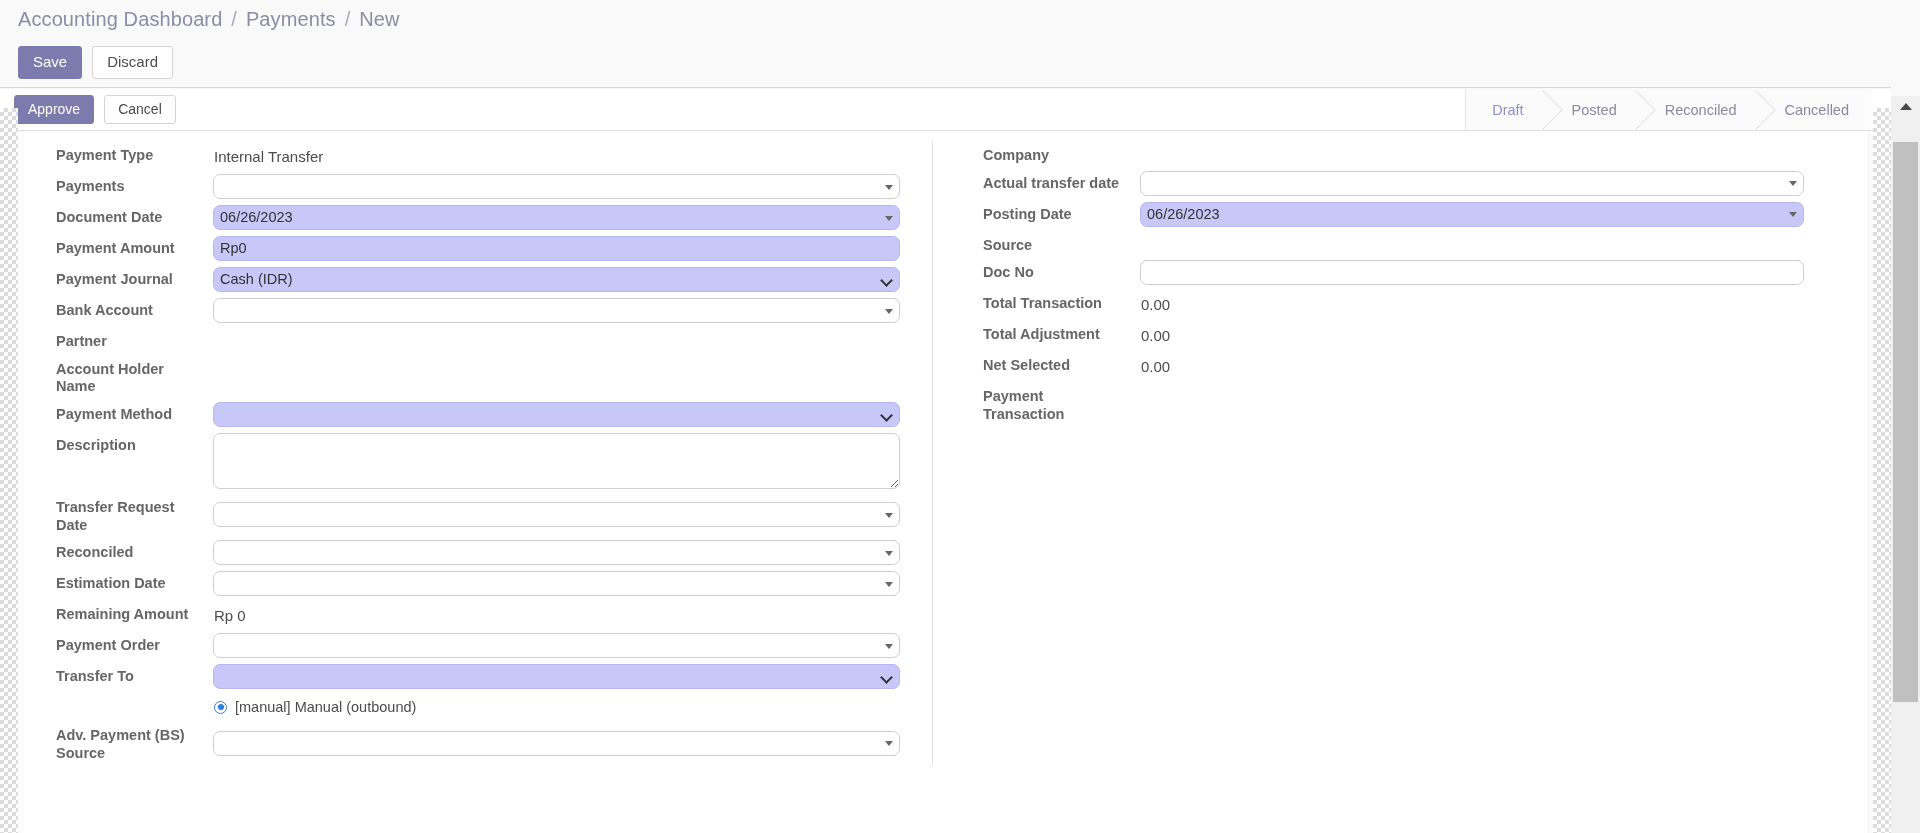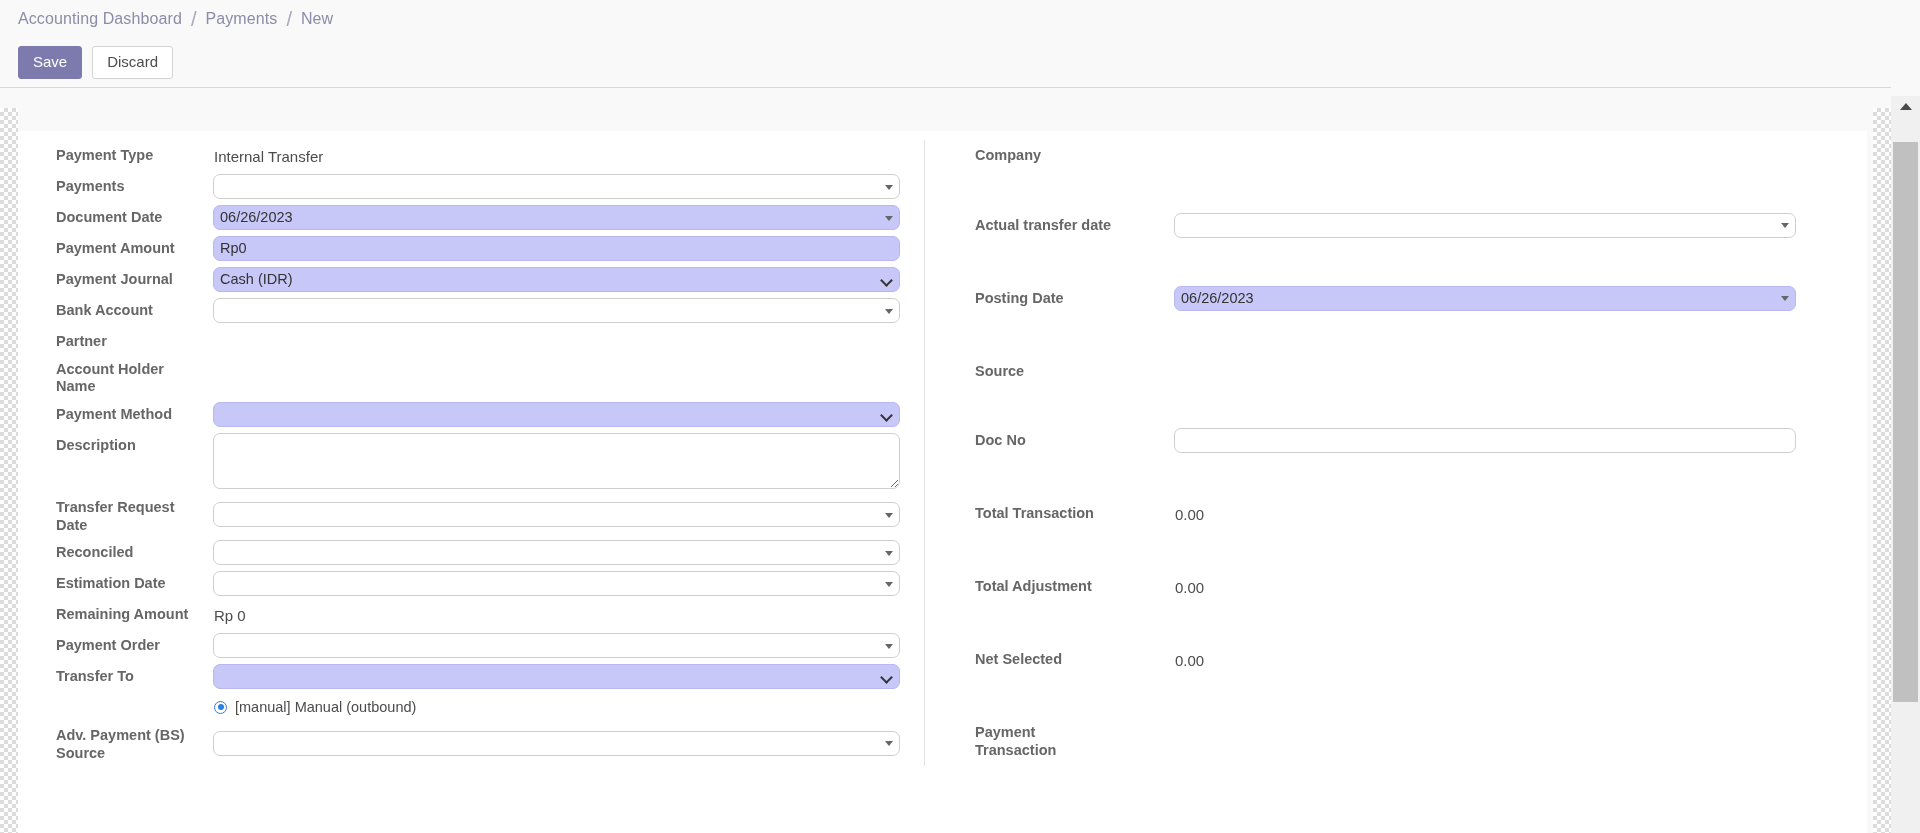--- a/index.html
+++ b/index.html
@@ -37,21 +37,21 @@
 
   
   #breadcrumb-bar {
     position: absolute; left: 0; top: 0;
     width: 1920px; height: 38px;
     background: #f9f9f9;
     display: flex; align-items: center;
     padding-left: 18px;
   }
   .crumb {
-    font-size: 16px;
+    font-size: 20px;
     color: #8c8ca8;
     letter-spacing: .1px;
   }
   .crumb.last { color: #8c8ca8; }
   .crumb-sep {
     font-size: 20px; color: #a8a8bd;
     margin: 0 9px;
   }
 
   
@@ -135,21 +135,21 @@
     padding: 9px 0 0 0;
     display: flex;
   }
   .col {
     display: grid;
     grid-template-columns: 175px 1fr;
     align-content: start;
     row-gap: 0;
   }
   #col-left  { width: 890px; padding-left: 20px; }
-  #col-right { width: 880px; padding-left: 32px; border-left: 1px solid #e4e4e4; margin-left: 16px; gap: 42px; }
+  #col-right { width: 880px; padding-left: 32px; border-left: 1px solid #e4e4e4; margin-left: 24px; }
 
   .lbl {
     font-size: 14.5px;
     font-weight: bold;
     color: #666666;
     padding: 7px 12px 3px 18px;
     line-height: 1.22;
     align-self: start;
   }
   .fld {
@@ -276,20 +276,31 @@
     <span class="crumb">Payments</span>
     <span class="crumb-sep">/</span>
     <span class="crumb last">New</span>
   </div>
 
   <div id="action-bar">
     <button class="btn btn-primary">Save</button>
     <button class="btn btn-secondary">Discard</button>
   </div>
 
+  <div id="status-bar-row">
+    <button class="btn btn-primary btn-sm">Approve</button>
+    <button class="btn btn-secondary btn-sm">Cancel</button>
+
+    <div id="statusbar">
+      <div class="status-step active">Draft</div>
+      <div class="status-step">Posted</div>
+      <div class="status-step">Reconciled</div>
+      <div class="status-step">Cancelled</div>
+    </div>
+  </div>
 
   <div id="sheet">
     <div id="form-grid">
 
       <div class="col" id="col-left">
 
         <div class="lbl">Payment Type</div>
         <div class="fld">
           <span class="static-val">Internal Transfer</span>
         </div>

